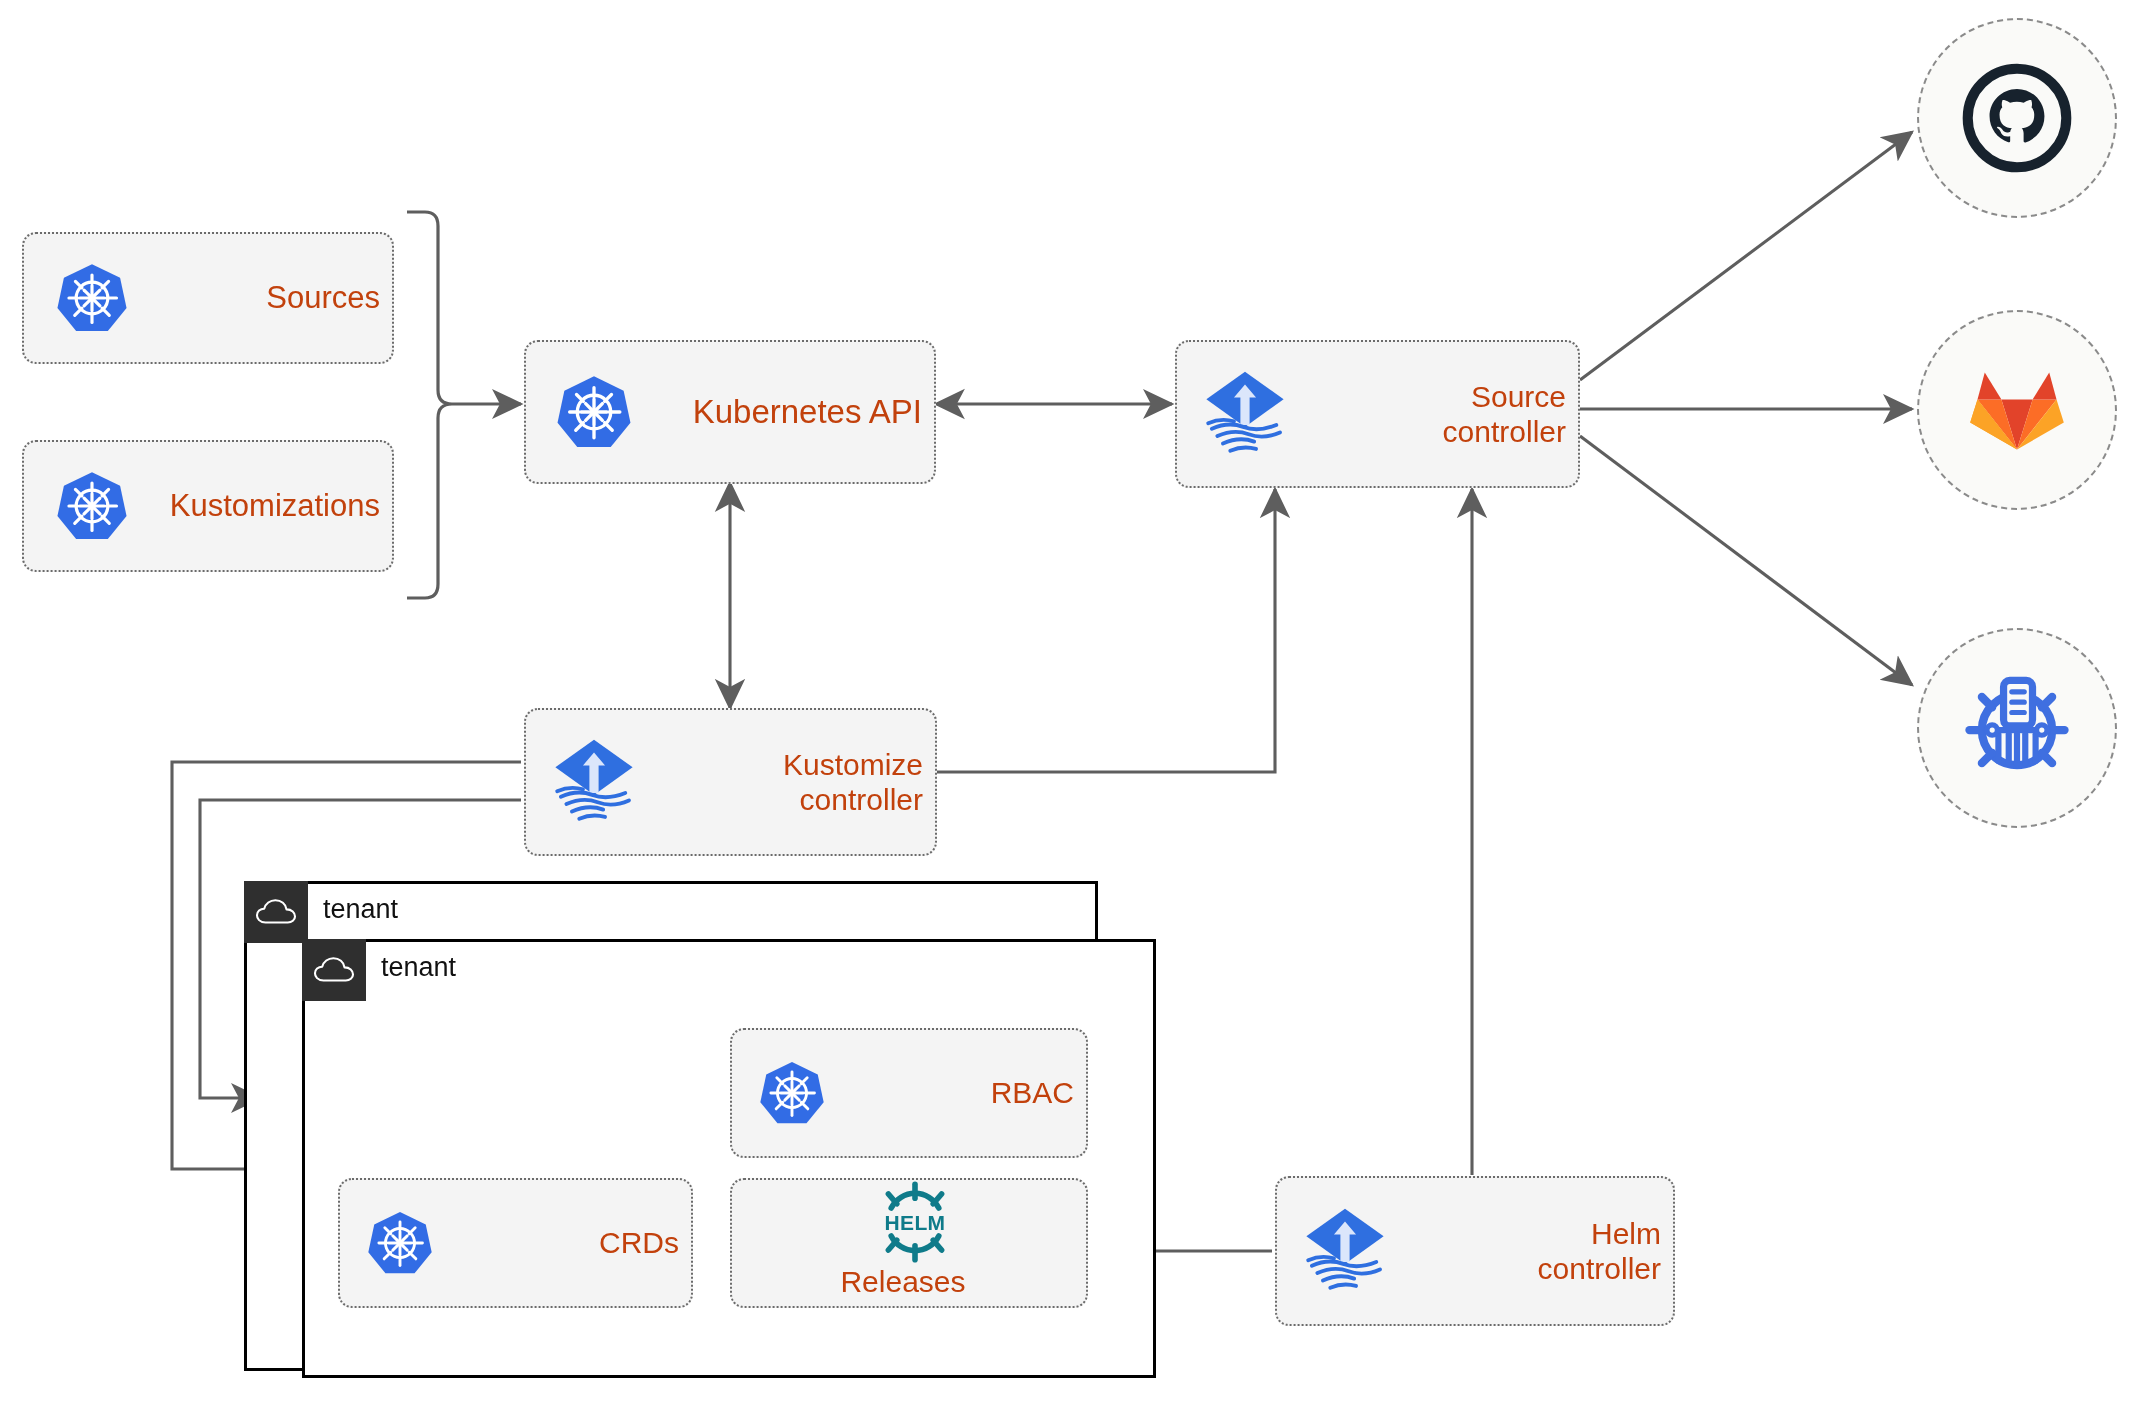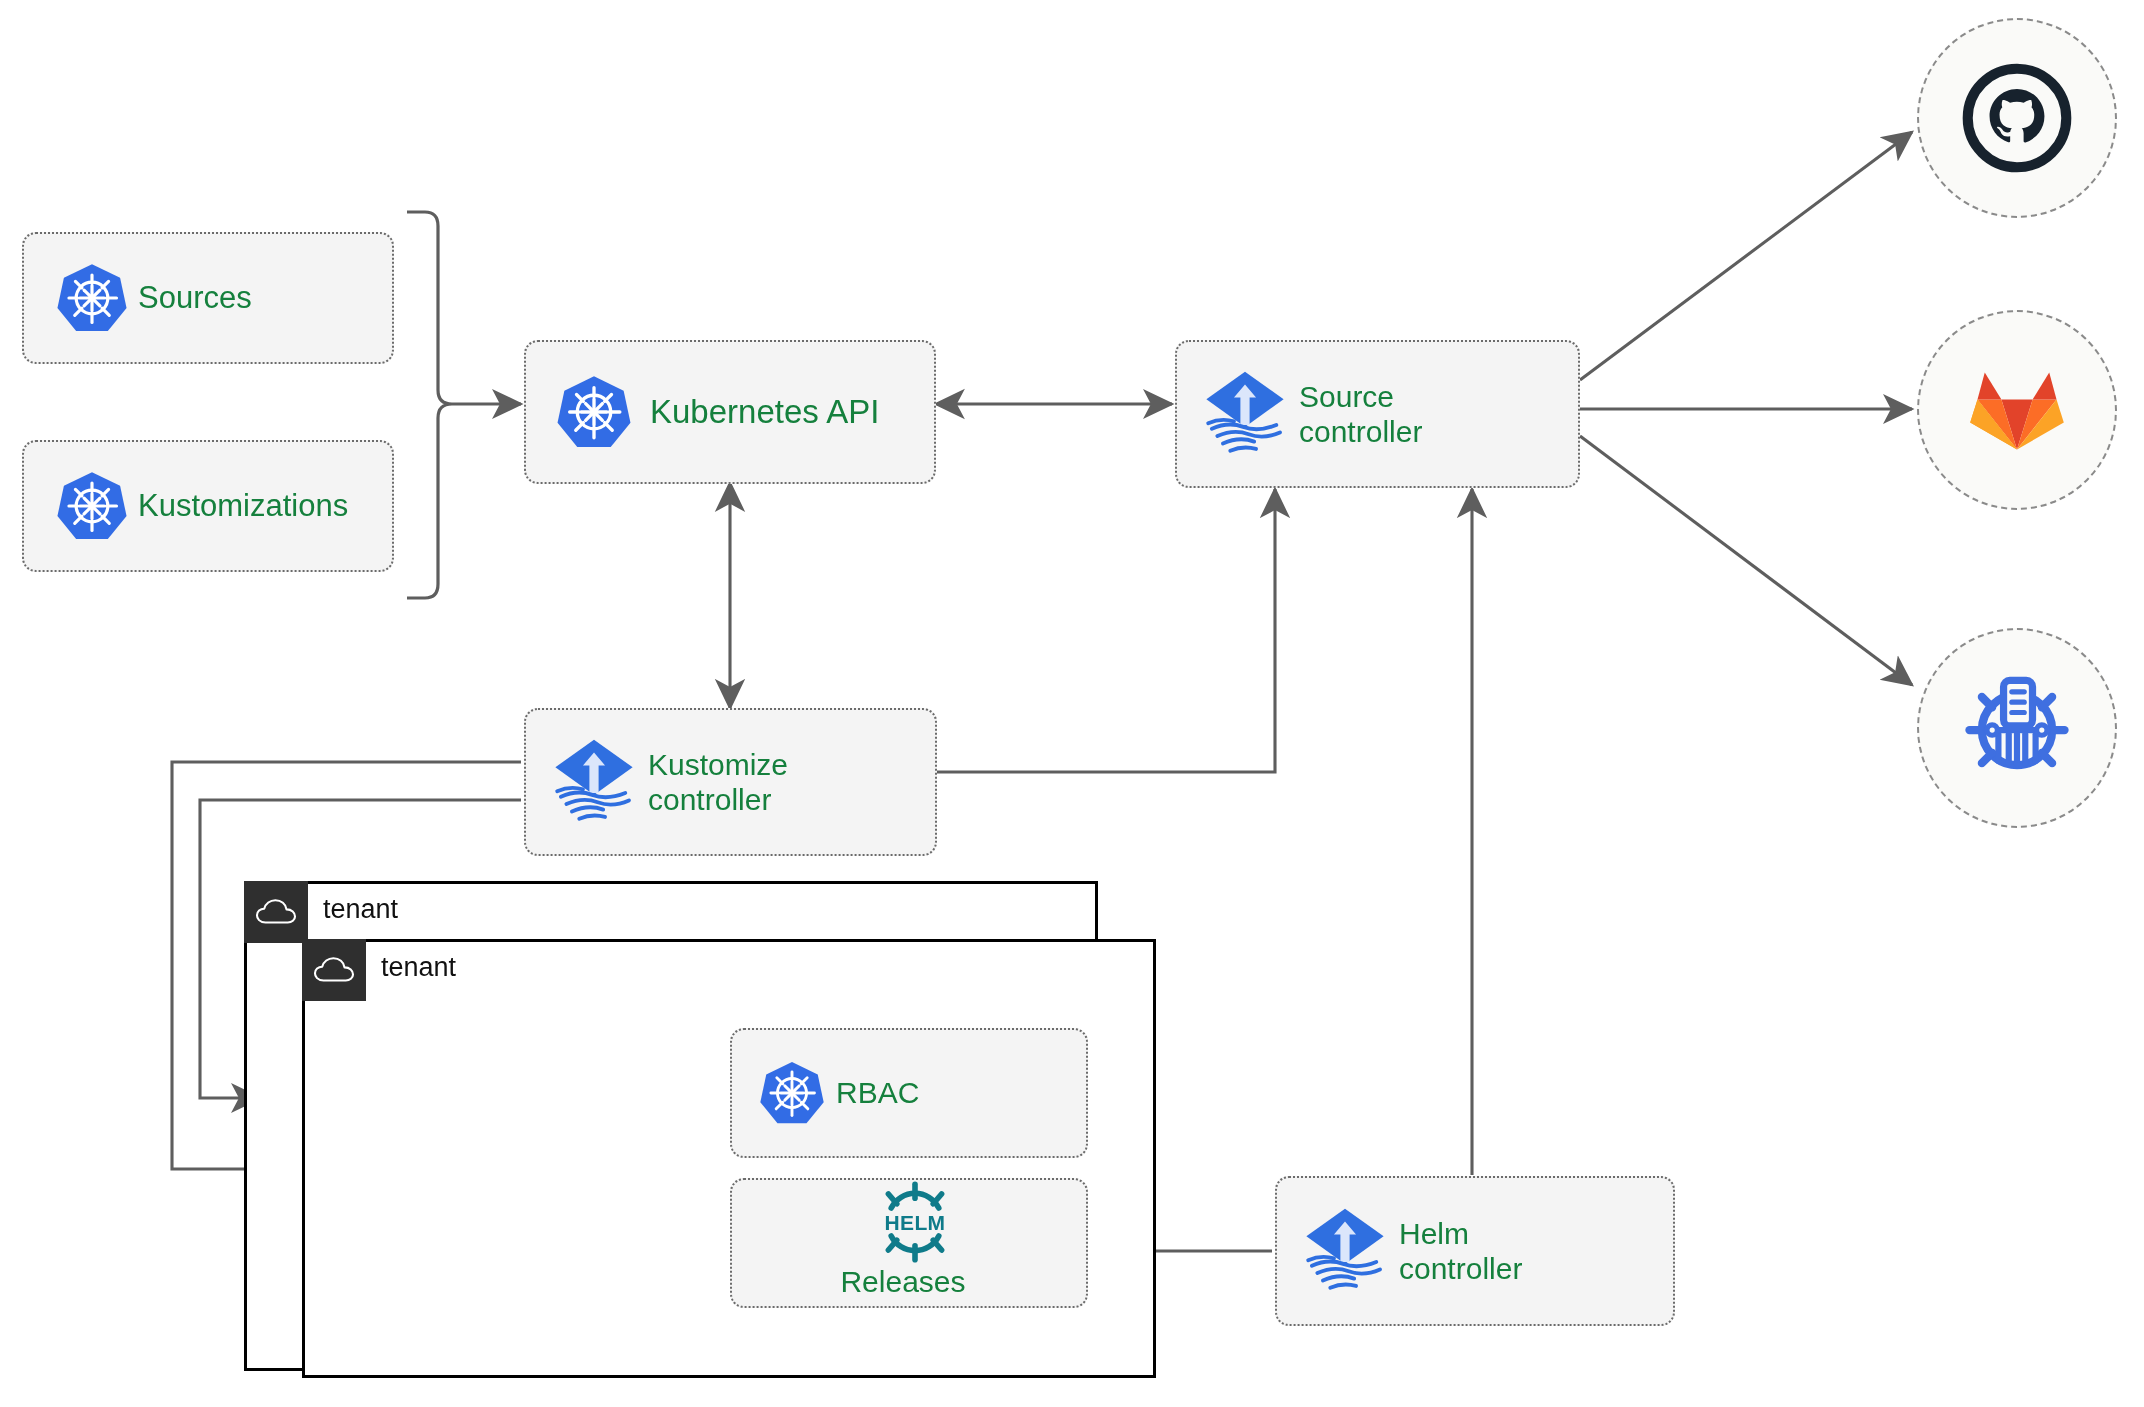--- a/index.html
+++ b/index.html
@@ -34,22 +34,22 @@
     z-index: 10;
   }
   .card .ico {
     flex: 0 0 auto;
     display: flex;
     align-items: center;
     justify-content: center;
   }
   .card .lbl {
     flex: 1 1 auto;
-    text-align: left;
-    color: #15803d;
+    text-align: right;
+    color: #c2410c;
     font-size: 30px;
     line-height: 1.18;
     white-space: pre-line;
     padding-right: 12px;
   }
 
   
   .res-card .ico { width: 92px; margin-left: 22px; }
   .res-card .lbl { font-size: 31px; }
 
@@ -339,20 +339,28 @@
 
   <div class="card" style="left:730px; top:1028px; width:358px; height:130px; z-index:12;">
     <span class="ico" style="width:88px; margin-left:16px;">
       <svg width="66" height="66">
           <use href="#sym-k8s"></use>
         </svg>
     </span>
     <span class="lbl">RBAC</span>
   </div>
 
+  <div class="card" style="left:338px; top:1178px; width:355px; height:130px; z-index:12;">
+    <span class="ico" style="width:88px; margin-left:16px;">
+      <svg width="66" height="66">
+          <use href="#sym-k8s"></use>
+        </svg>
+    </span>
+    <span class="lbl">CRDs</span>
+  </div>
 
   <div class="card" style="left:730px; top:1178px; width:358px; height:130px; z-index:12;flex-direction:column;">
     <span class="ico" style="width:94px; margin-left:12px;">
       <svg width="84" height="84">
           <use href="#sym-helm"></use>
         </svg>
     </span>
     <span class="lbl">Releases</span>
   </div>
 

